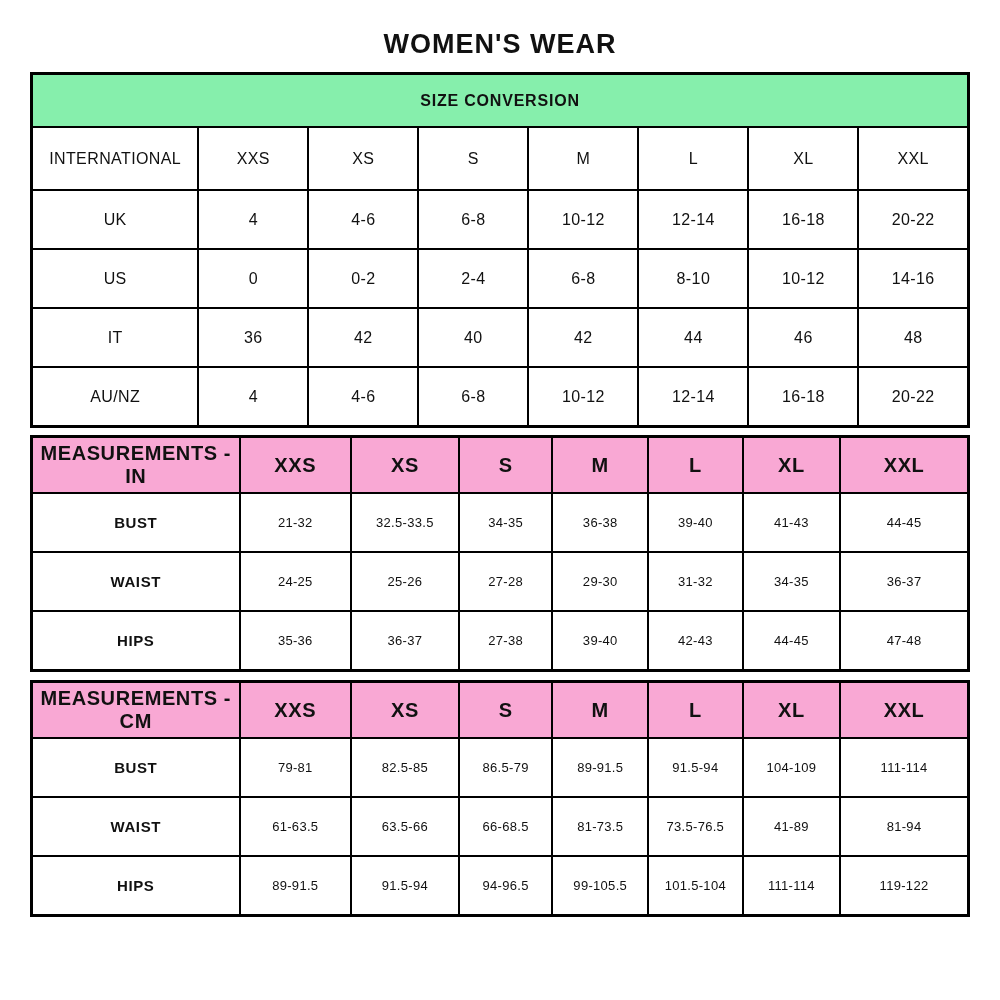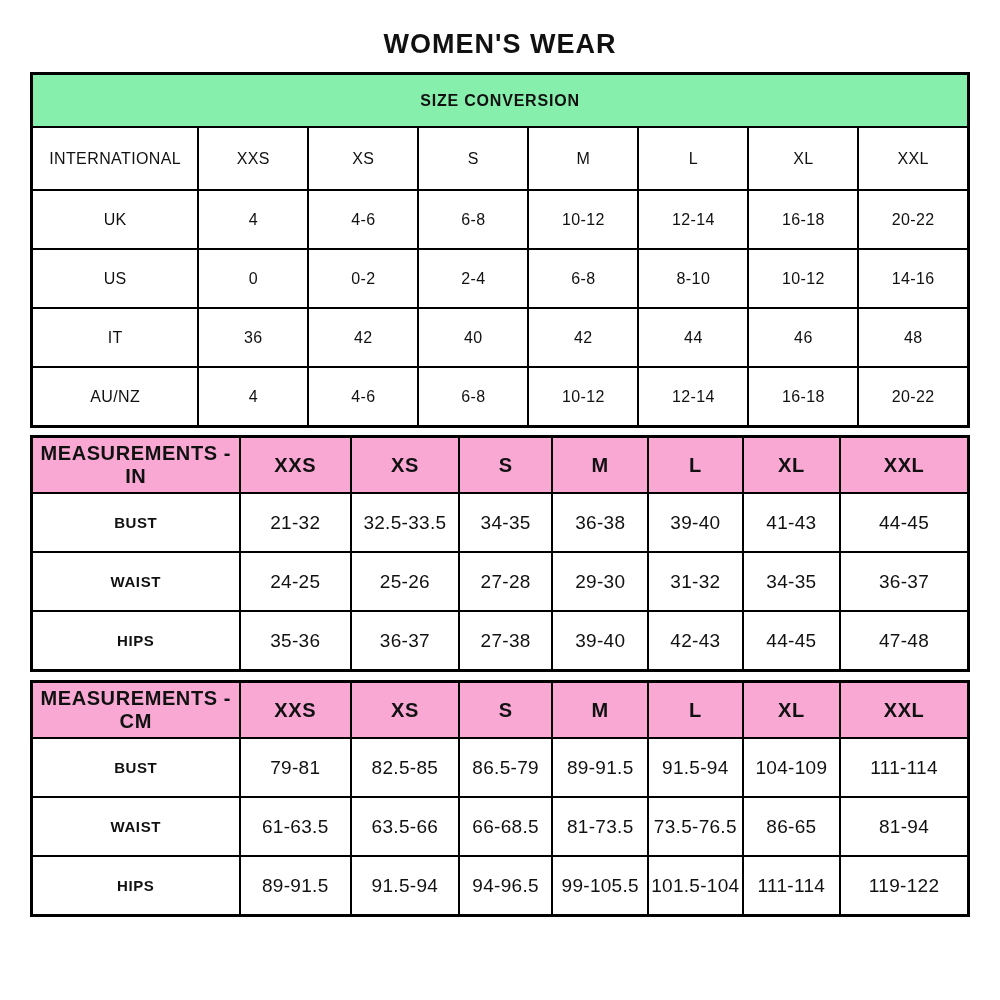--- a/index.html
+++ b/index.html
@@ -55,21 +55,21 @@
   
   .tm thead th {
     height: 54px;
     background: #f9a8d4;
     font-size: 20px;
     font-weight: 700;
     letter-spacing: 0.6px;
   }
   .tm tbody td { height: 57px; }
   .tm .row-label { font-size: 15px; font-weight: 700; letter-spacing: 0.6px; }
-  .tm .value-cell { font-size: 19px; font-weight: 400; letter-spacing: 0.3px; }
+  .tm .value-cell { font-size: 13px; font-weight: 400; letter-spacing: 0.3px; }
   .t1 .row-label { font-weight: 400; }
 </style>
 </head>
 <body>
 
 <div class="page">
 
   <div class="page-title">WOMEN'S WEAR</div>
 
   <table class="t1" id="size-conversion">
@@ -237,21 +237,21 @@
           <td class="value-cell">104-109</td>
           <td class="value-cell">111-114</td>
         </tr>
         <tr>
           <td class="row-label">WAIST</td>
           <td class="value-cell">61-63.5</td>
           <td class="value-cell">63.5-66</td>
           <td class="value-cell">66-68.5</td>
           <td class="value-cell">81-73.5</td>
           <td class="value-cell">73.5-76.5</td>
-          <td class="value-cell">86-65</td>
+          <td class="value-cell">41-89</td>
           <td class="value-cell">81-94</td>
         </tr>
         <tr>
           <td class="row-label">HIPS</td>
           <td class="value-cell">89-91.5</td>
           <td class="value-cell">91.5-94</td>
           <td class="value-cell">94-96.5</td>
           <td class="value-cell">99-105.5</td>
           <td class="value-cell">101.5-104</td>
           <td class="value-cell">111-114</td>

